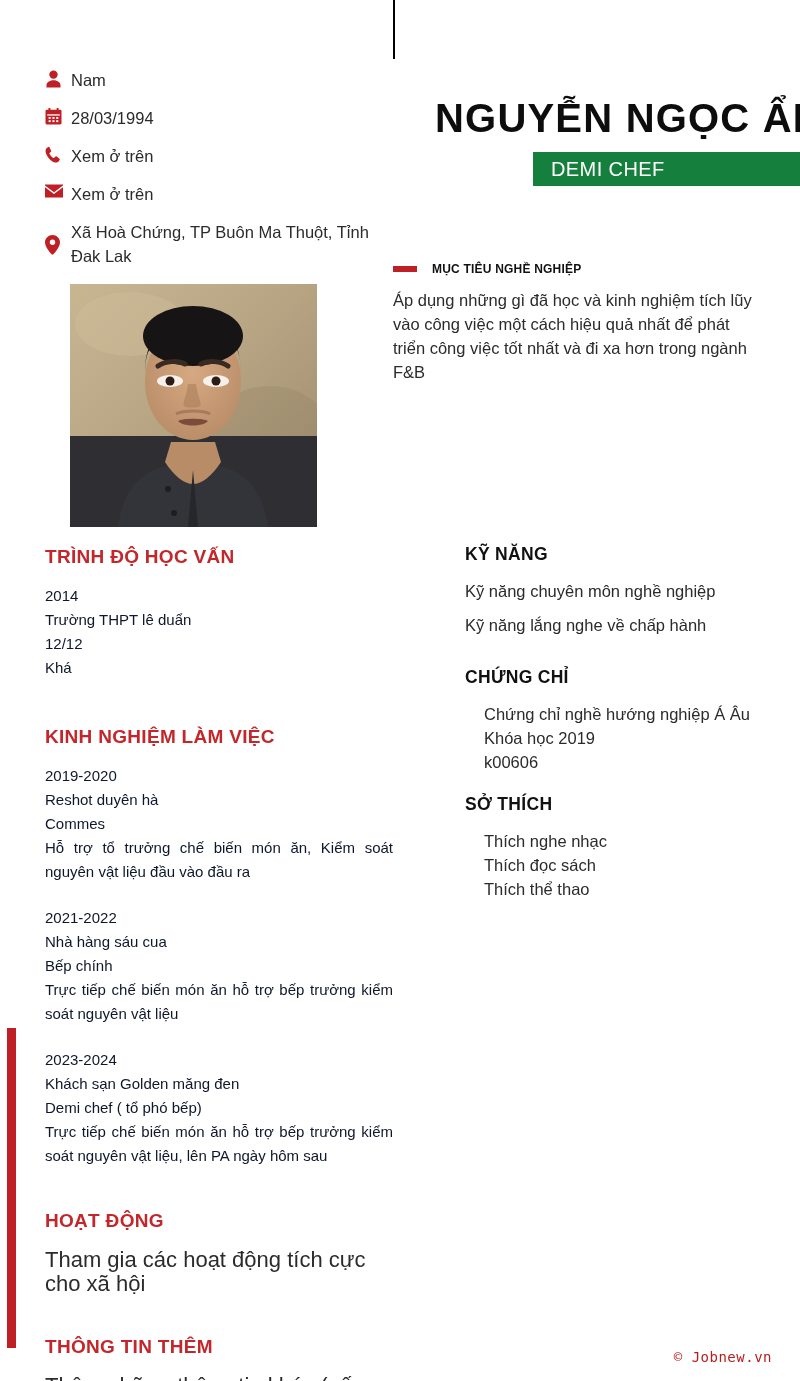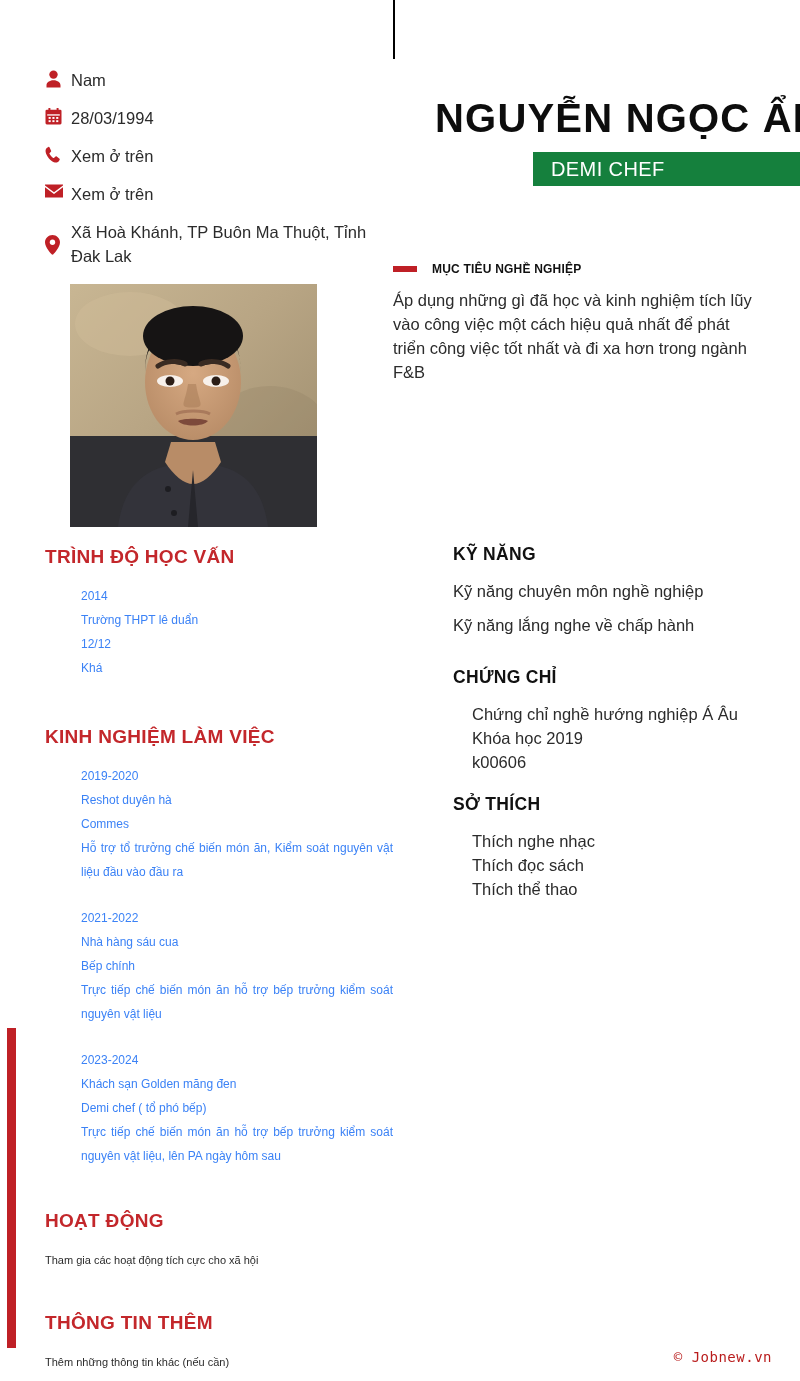--- a/index.html
+++ b/index.html
@@ -155,21 +155,21 @@
 
   
   .col-left {
     position: absolute;
     left: 45px;
     top: 546px;
     width: 348px;
   }
   .col-right {
     position: absolute;
-    left: 453px;
+    left: 465px;
     top: 544px;
     width: 320px;
   }
 
   h3.sec-red {
     color: #c3272b;
     font-size: 19px;
     font-weight: bold;
     letter-spacing: 0.3px;
     margin-bottom: 16px;
@@ -177,32 +177,31 @@
   h3.sec-black {
     color: #111111;
     font-size: 17.5px;
     font-weight: bold;
     letter-spacing: 0.3px;
     margin-bottom: 14px;
   }
 
   .entry { margin-bottom: 22px; }
   .entry .line {
-    font-size: 12px;
-    line-height: 24px;
-    color: #3b82f6;
-    margin-left: 36px;
+    font-size: 15px;
+    line-height: 24px;
+    color: #0f172a;
   }
   .entry .line.just {
     text-align: justify;
     text-align-last: left;
   }
 
   .plain-para {
-    font-size: 11px;
+    font-size: 22px;
     line-height: 24px;
     color: #2b2b2b;
     margin-bottom: 26px;
   }
 
   .skill-item {
     font-size: 16.5px;
     line-height: 24px;
     color: #2b2b2b;
     margin-bottom: 10px;
@@ -293,21 +292,21 @@
         <span class="txt">Xem ở trên</span>
       </div>
 
       <div class="contact-row addr">
         <span class="ico">
           <svg width="15" height="20" viewBox="0 0 15 20">
             <path d="M7.5 0C3.4 0 0 3.3 0 7.3c0 5.2 6.3 11.7 6.6 12 0.5 0.5 1.3 0.5 1.8 0 0.3-0.3 6.6-6.8 6.6-12C15 3.3 11.6 0 7.5 0z"></path>
             <circle cx="7.5" cy="7.2" r="2.7" fill="#ffffff"></circle>
           </svg>
         </span>
-        <span class="txt">Xã Hoà Khánh, TP Buôn Ma Thuột, Tỉnh Đak Lak</span>
+        <span class="txt">Xã Hoà Chứng, TP Buôn Ma Thuột, Tỉnh Đak Lak</span>
       </div>
 
     </div>
 
     <div class="name-block">
       <div class="cv-name">NGUYỄN NGỌC ẨN</div>
       <div class="cv-title-bar">
         <span>DEMI CHEF</span>
       </div>
     </div>

